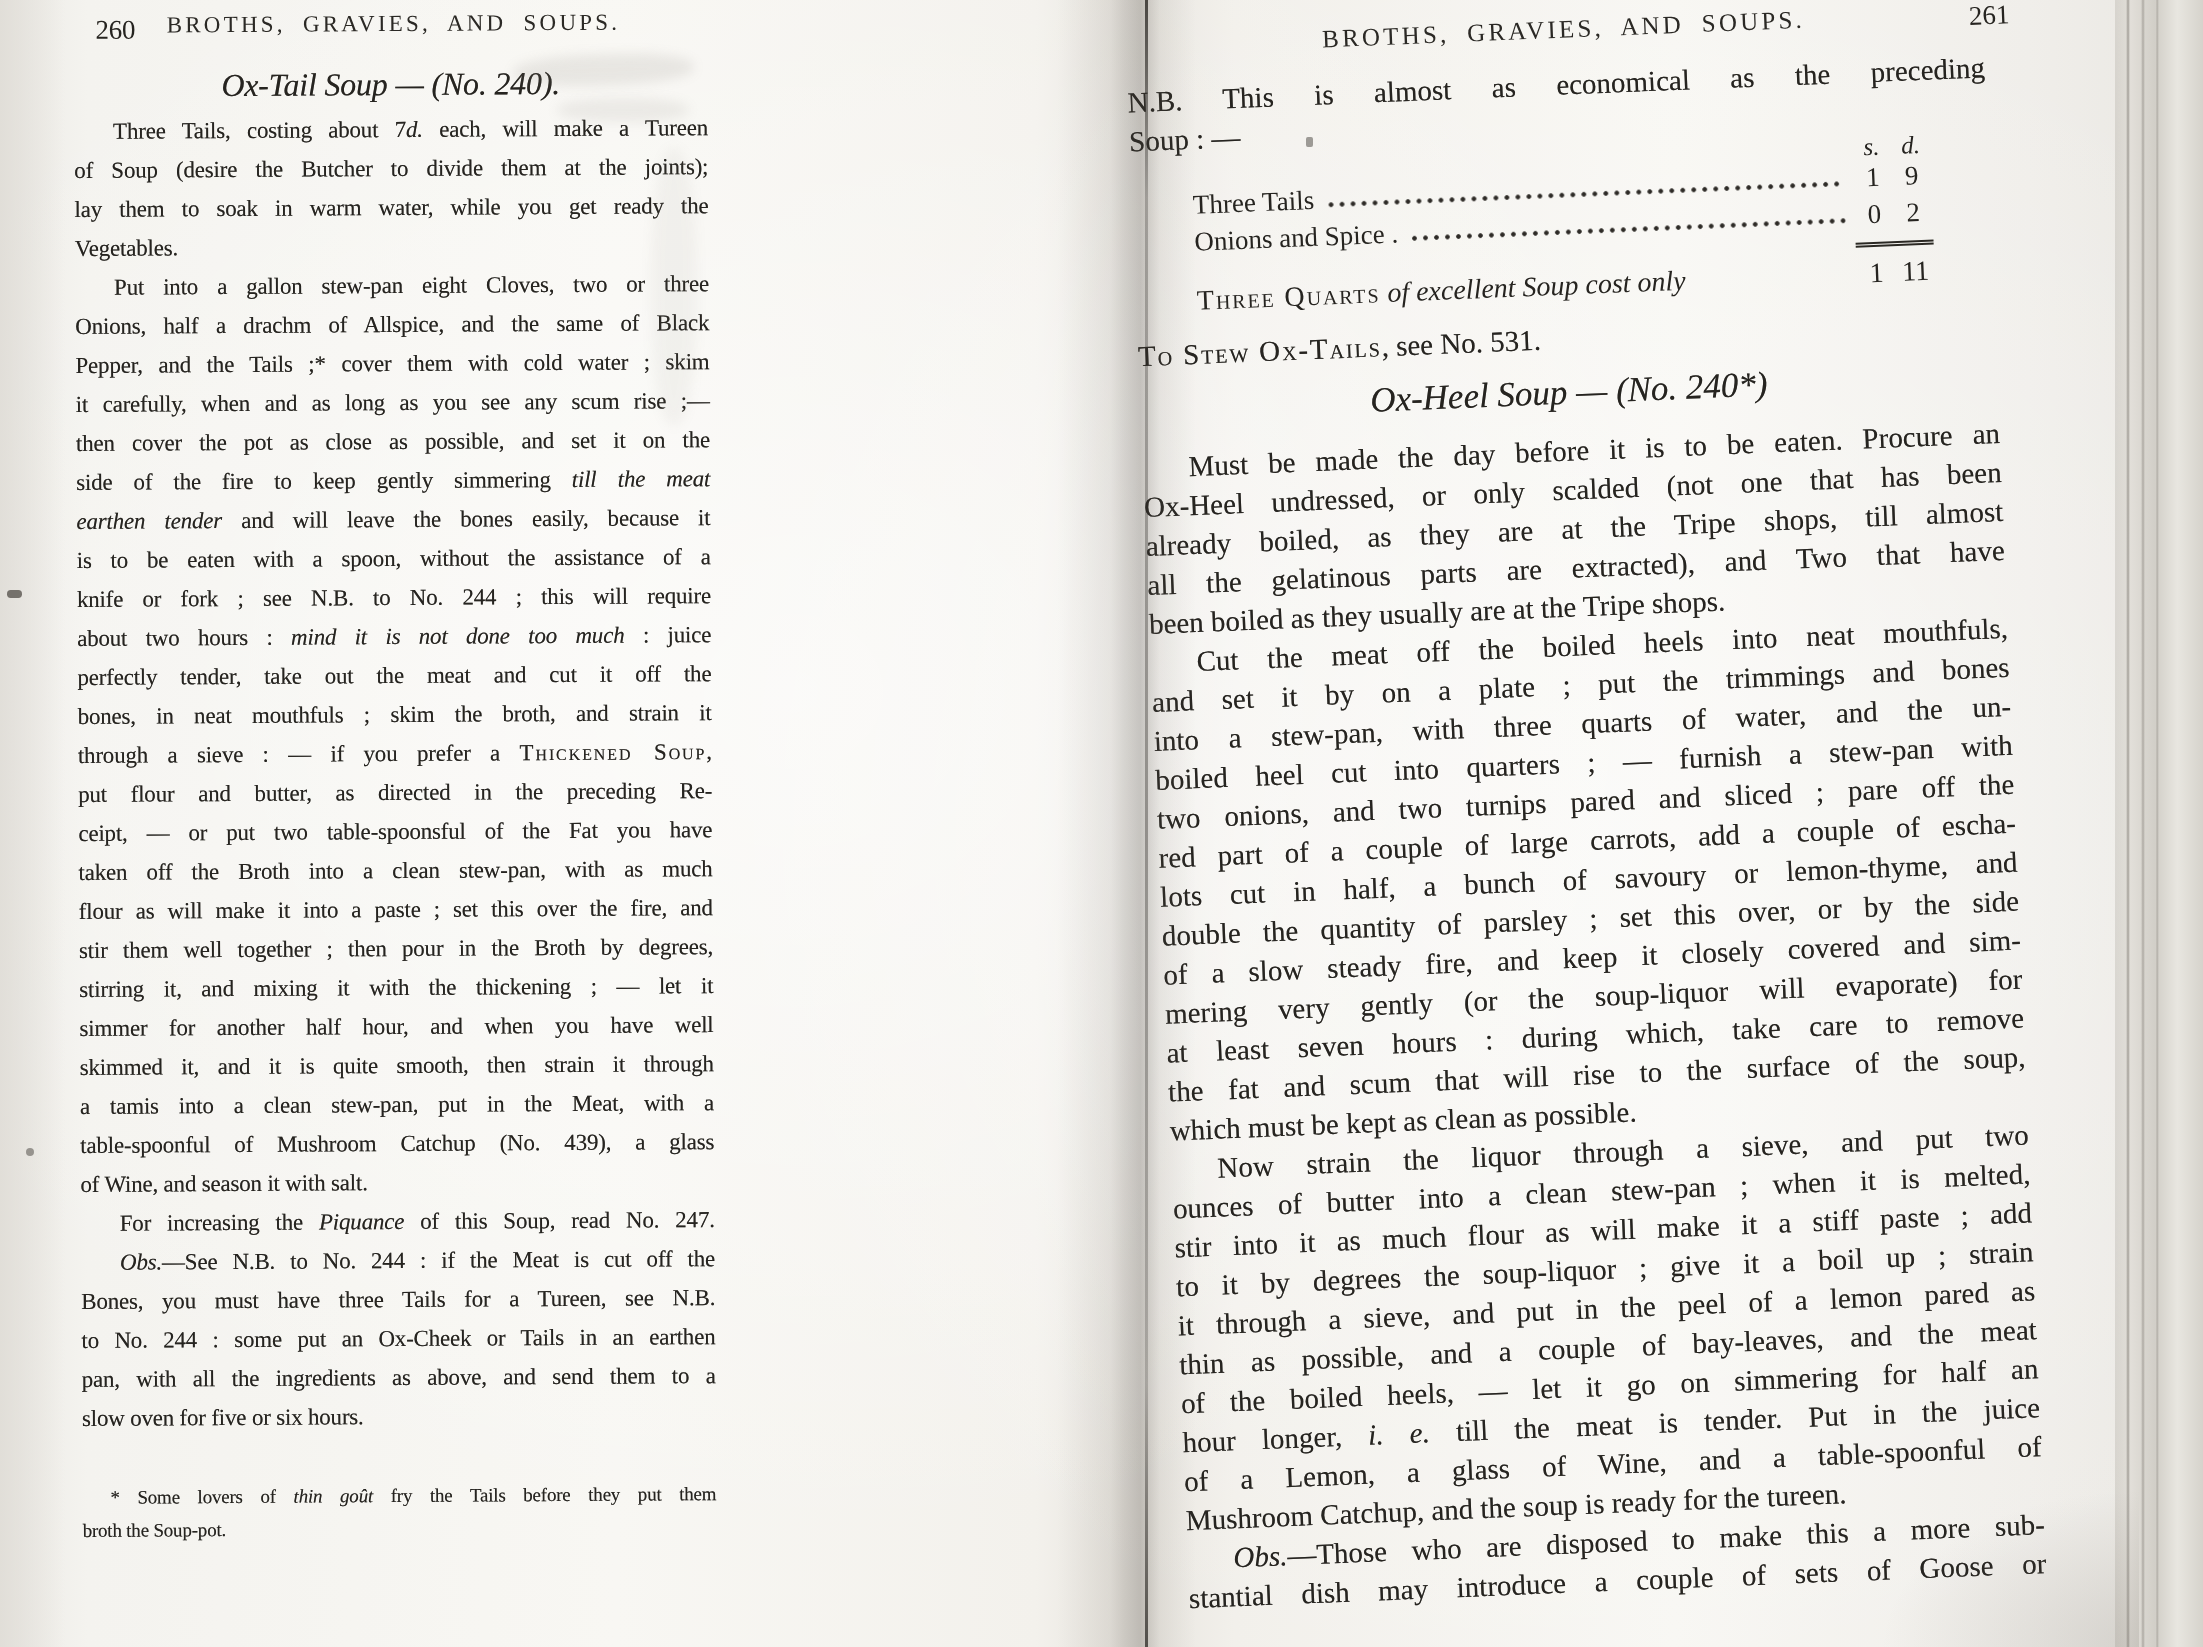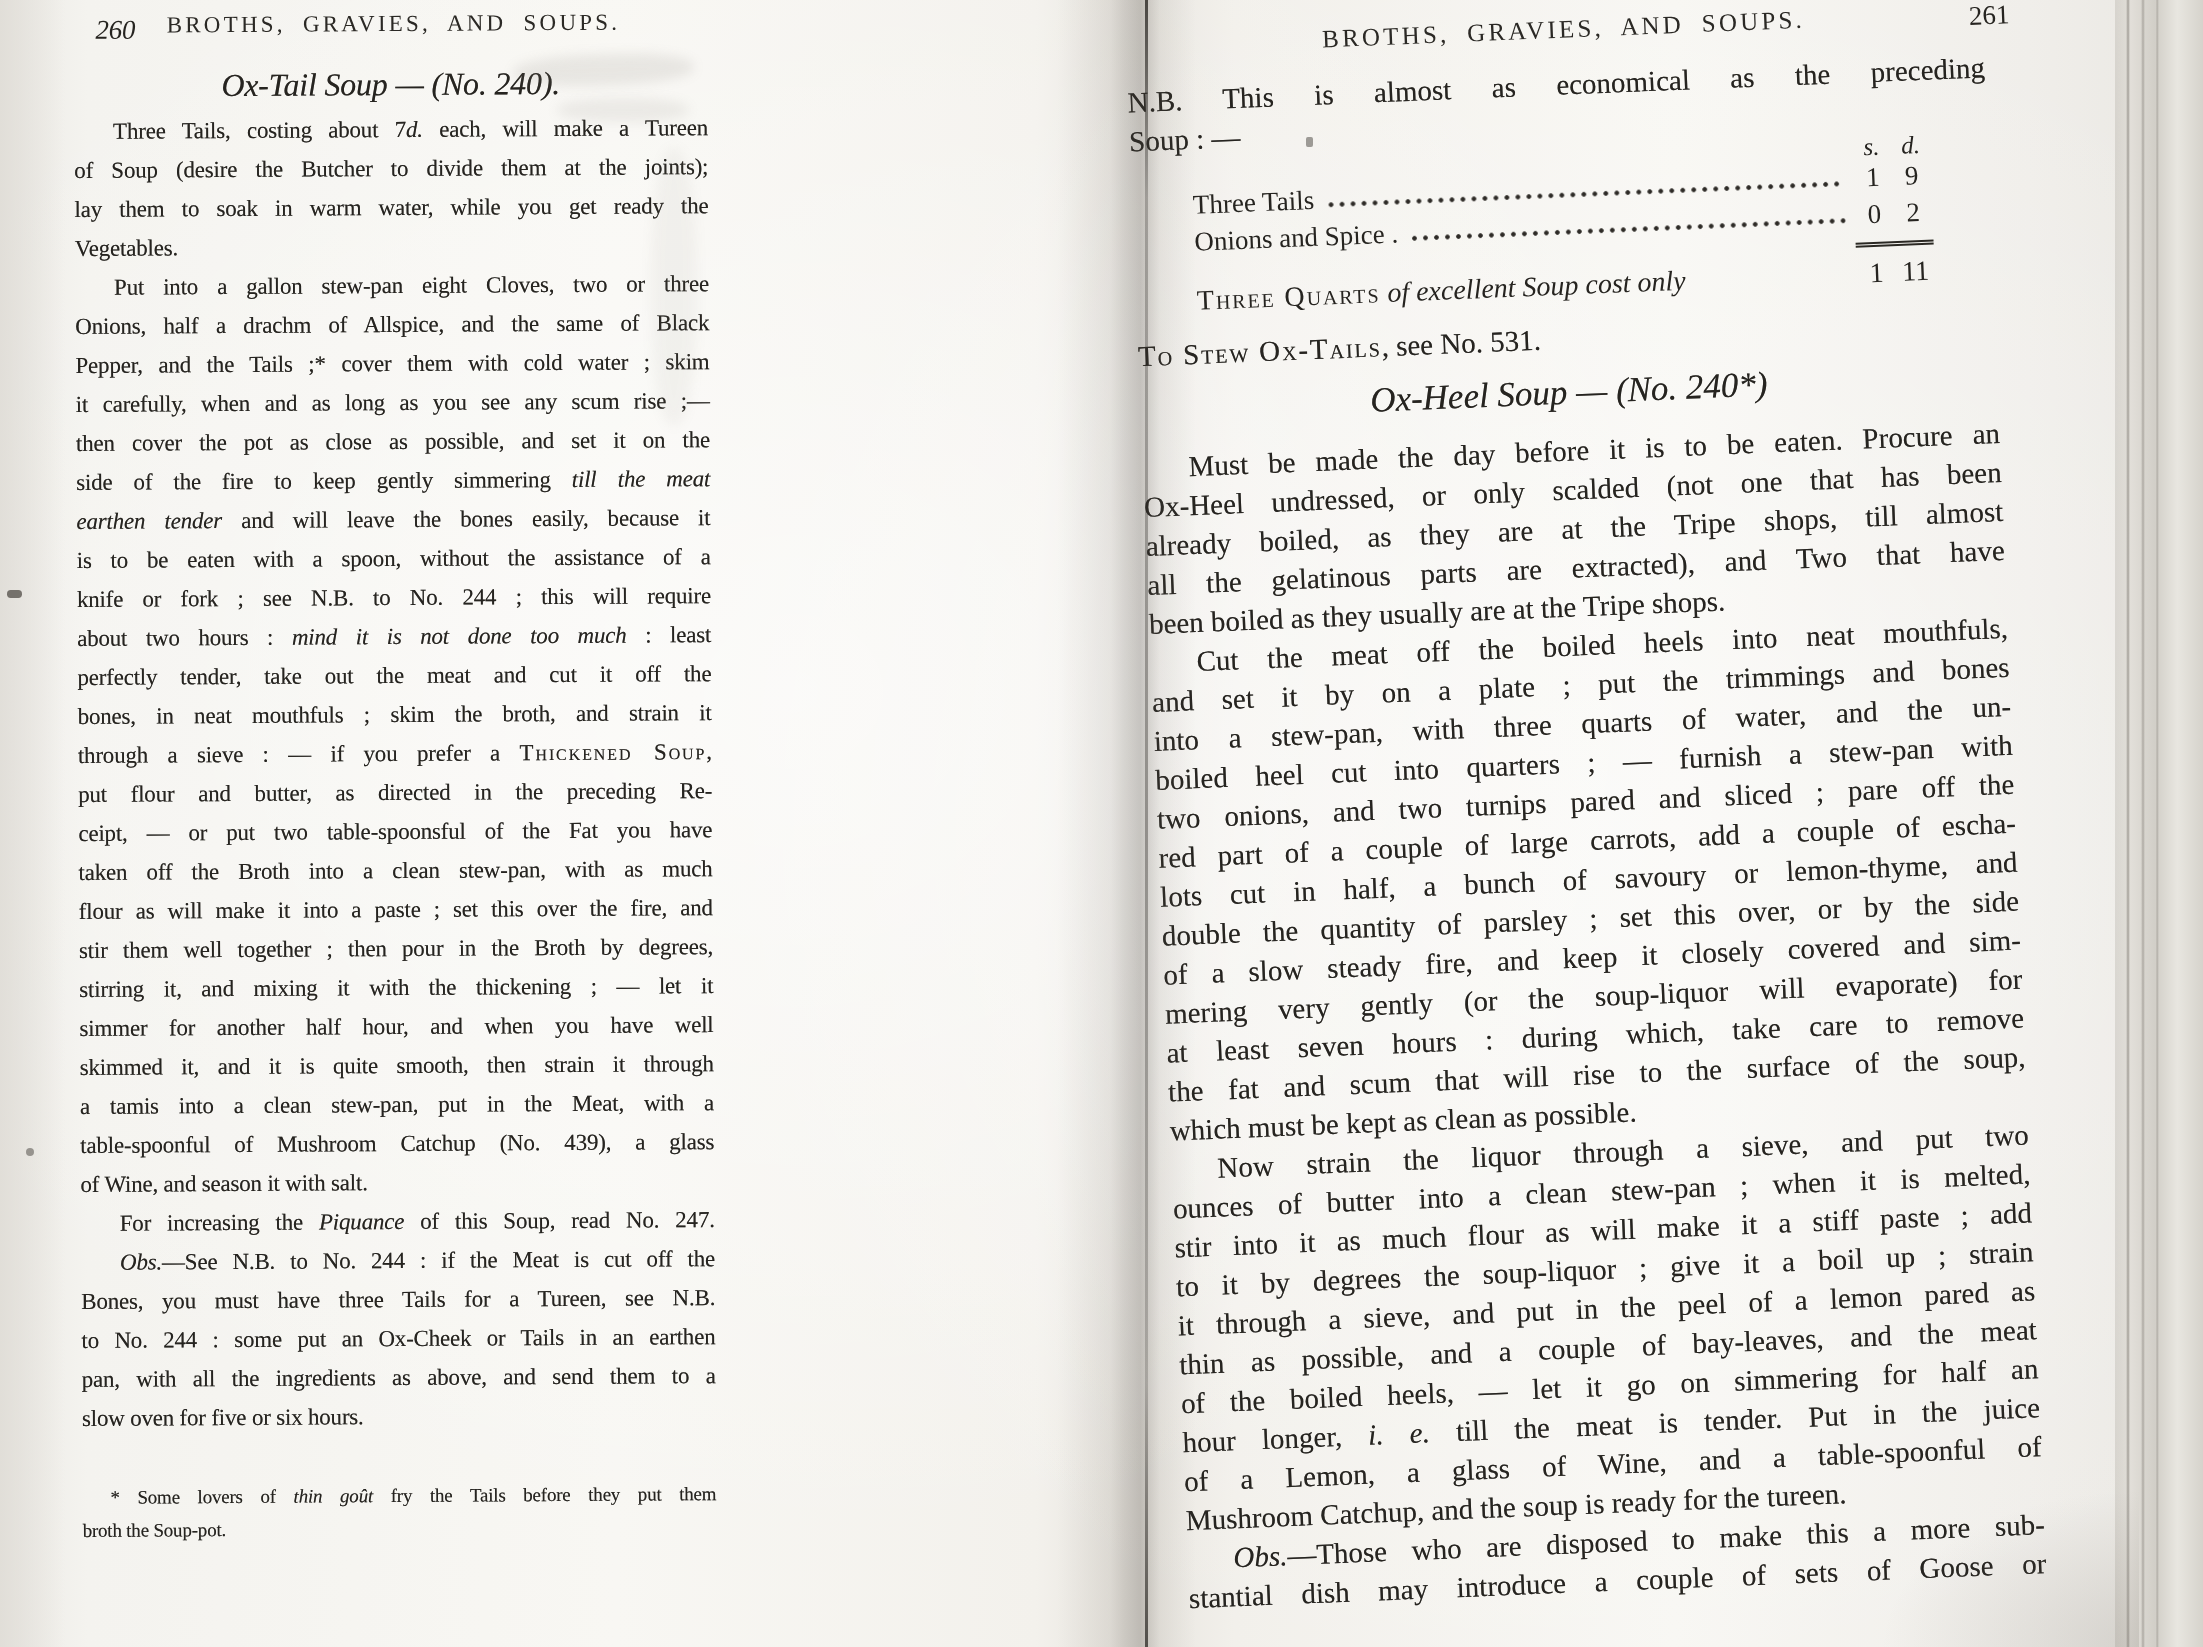--- a/index.html
+++ b/index.html
@@ -20,21 +20,21 @@
   .page{ position:absolute; }
   .left-page{ left:78px; top:11px; width:640px; transform:rotate(-0.35deg); font-size:23px; letter-spacing:-0.2px; }
   .right-page{ left:1130px; top:15px; width:918px; transform:rotate(-2.35deg); transform-origin:50% 40%; font-size:29px; }
   .left-page .content{ width:634px; }
   .right-page .content{ width:858px; margin-left:20.4px; }
 
   .page-header{ position:relative; height:43px; margin-bottom:7.4px; }
   .running-header{ display:block; text-align:center; font-size:23px; letter-spacing:3.2px; word-spacing:8.3px; color:#2b2925; }
   .right-page .running-header{ font-size:25px; }
   .page-number{ position:absolute; top:1.9px; font-size:27px; }
-  .pn-left{ left:22px;font-style:italic; } .pn-right{ right:13px; }
+  .pn-left{ left:22px; } .pn-right{ right:13px; }
 
   .line{ text-align:justify; text-align-last:justify; line-height:39px;
          text-shadow:0 0 0.6px rgba(38,36,32,.55); }
   .footnote .line{ line-height:33px; }
   .line.last{ text-align-last:left; }
   .left-page .line.indent{ text-indent:39px; }
   .right-page .line.indent{ text-indent:46px; }
   .footnote .line.indent{ text-indent:28px; }
 
   .s-n{ font-style:normal; }
@@ -112,21 +112,21 @@
         <div class="block para">
           <div class="line indent"><span class="s-n">Put into a gallon stew-pan eight Cloves, two or three</span></div>
           <div class="line"><span class="s-n">Onions, half a drachm of Allspice, and the same of Black</span></div>
           <div class="line"><span class="s-n">Pepper, and the Tails ;* cover them with cold water ; skim</span></div>
           <div class="line"><span class="s-n">it carefully, when and as long as you see any scum rise ;—</span></div>
           <div class="line"><span class="s-n">then cover the pot as close as possible, and set it on the</span></div>
           <div class="line"><span class="s-n">side of the fire to keep gently simmering </span><span class="s-i">till the meat</span></div>
           <div class="line"><span class="s-i">earthen tender</span><span class="s-n"> and will leave the bones easily, because it</span></div>
           <div class="line"><span class="s-n">is to be eaten with a spoon, without the assistance of a</span></div>
           <div class="line"><span class="s-n">knife or fork ; see N.B. to No. 244 ; this will require</span></div>
-          <div class="line"><span class="s-n">about two hours : </span><span class="s-i">mind it is not done too much</span><span class="s-n"> : least</span></div>
+          <div class="line"><span class="s-n">about two hours : </span><span class="s-i">mind it is not done too much</span><span class="s-n"> : juice</span></div>
           <div class="line"><span class="s-n">perfectly tender, take out the meat and cut it off the</span></div>
           <div class="line"><span class="s-n">bones, in neat mouthfuls ; skim the broth, and strain it</span></div>
           <div class="line"><span class="s-n">through a sieve : — if you prefer a </span><span class="s-sc">Thickened Soup</span><span class="s-n">,</span></div>
           <div class="line"><span class="s-n">put flour and butter, as directed in the preceding Re-</span></div>
           <div class="line"><span class="s-n">ceipt, — or put two table-spoonsful of the Fat you have</span></div>
           <div class="line"><span class="s-n">taken off the Broth into a clean stew-pan, with as much</span></div>
           <div class="line"><span class="s-n">flour as will make it into a paste ; set this over the fire, and</span></div>
           <div class="line"><span class="s-n">stir them well together ; then pour in the Broth by degrees,</span></div>
           <div class="line"><span class="s-n">stirring it, and mixing it with the thickening ; — let it</span></div>
           <div class="line"><span class="s-n">simmer for another half hour, and when you have well</span></div>

